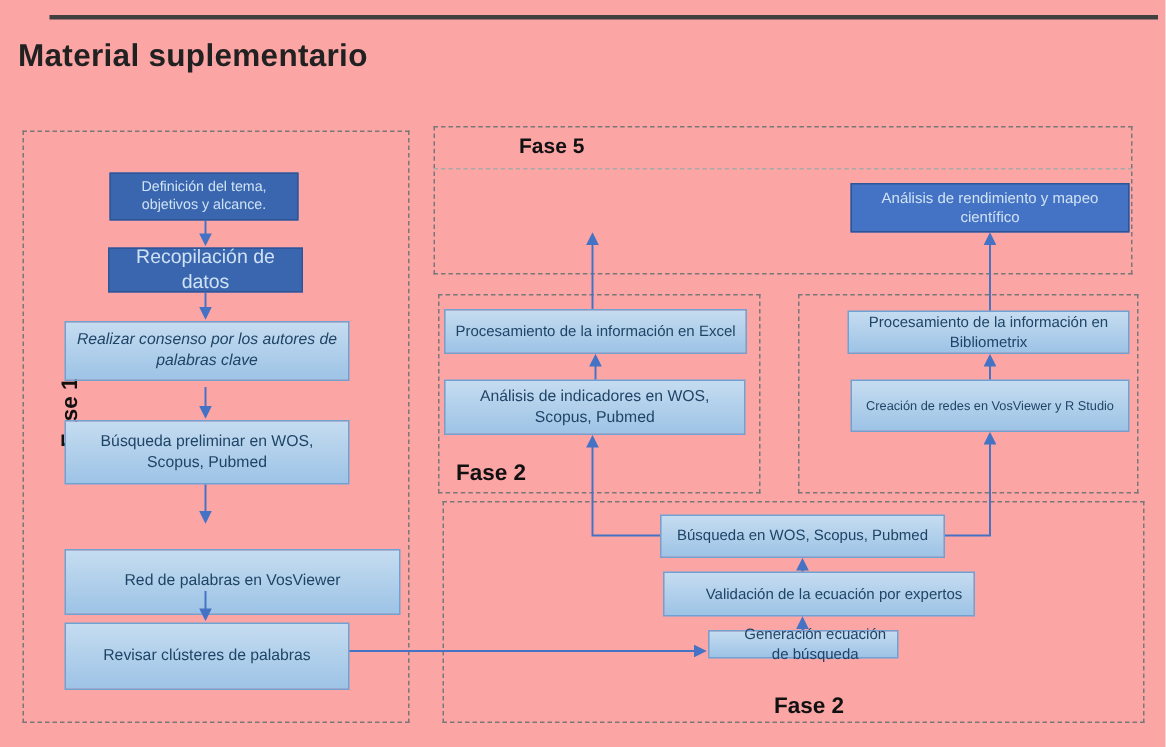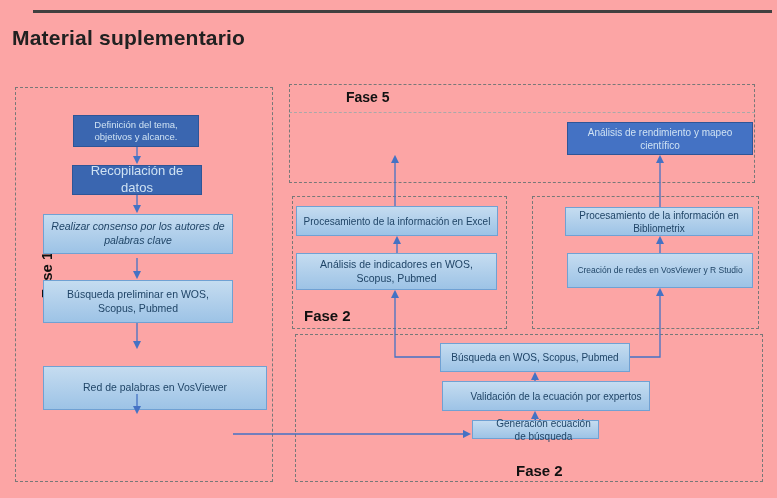--- a/index.html
+++ b/index.html
@@ -59,20 +59,21 @@
   <div class="phase-label small" style="left:302px;top:89px;">Fase 5</div>
   <div class="phase-label" style="left:304px;top:307px;">Fase 2</div>
   <div class="phase-label" style="left:538px;top:305px;margin-top:36px;">Fase 4</div>
   <div class="phase-label" style="left:516px;top:462px;">Fase 2</div>
 
   <div class="node dark" style="left:73px;top:115px;width:126px;height:32px;font-size:9.5px;">Definición del tema, objetivos y alcance.</div>
   <div class="node dark" style="left:72px;top:165px;width:130px;height:30px;font-size:13px;">Recopilación de datos</div>
   <div class="node light" style="left:43px;top:214px;width:190px;height:40px;font-size:10.5px;font-style:italic;">Realizar consenso por los autores de palabras clave</div>
   <div class="node light" style="left:43px;top:280px;width:190px;height:43px;font-size:10.5px;">Búsqueda preliminar en WOS, Scopus, Pubmed</div>
   <div class="node light" style="left:43px;top:350px;width:224px;height:44px;font-size:10.5px;margin-top:16px;">Red de palabras en VosViewer</div>
+  <div class="node light" style="left:43px;top:415px;width:190px;height:45px;font-size:10.5px;">Revisar clústeres de palabras</div>
 
   <div class="node medium" style="left:567px;top:122px;width:186px;height:33px;">Análisis de rendimiento y mapeo científico</div>
 
   <div class="node light" style="left:296px;top:206px;width:202px;height:30px;">Procesamiento de la información en Excel</div>
   <div class="node light" style="left:296px;top:253px;width:201px;height:37px;font-size:10.5px;">Análisis de indicadores en WOS, Scopus, Pubmed</div>
 
   <div class="node light" style="left:565px;top:207px;width:188px;height:29px;">Procesamiento de la información en Bibliometrix</div>
   <div class="node light tiny" style="left:567px;top:253px;width:186px;height:35px;">Creación de redes en VosViewer y R Studio</div>
 
   <div class="node light" style="left:440px;top:343px;width:190px;height:29px;">Búsqueda en WOS, Scopus, Pubmed</div>

